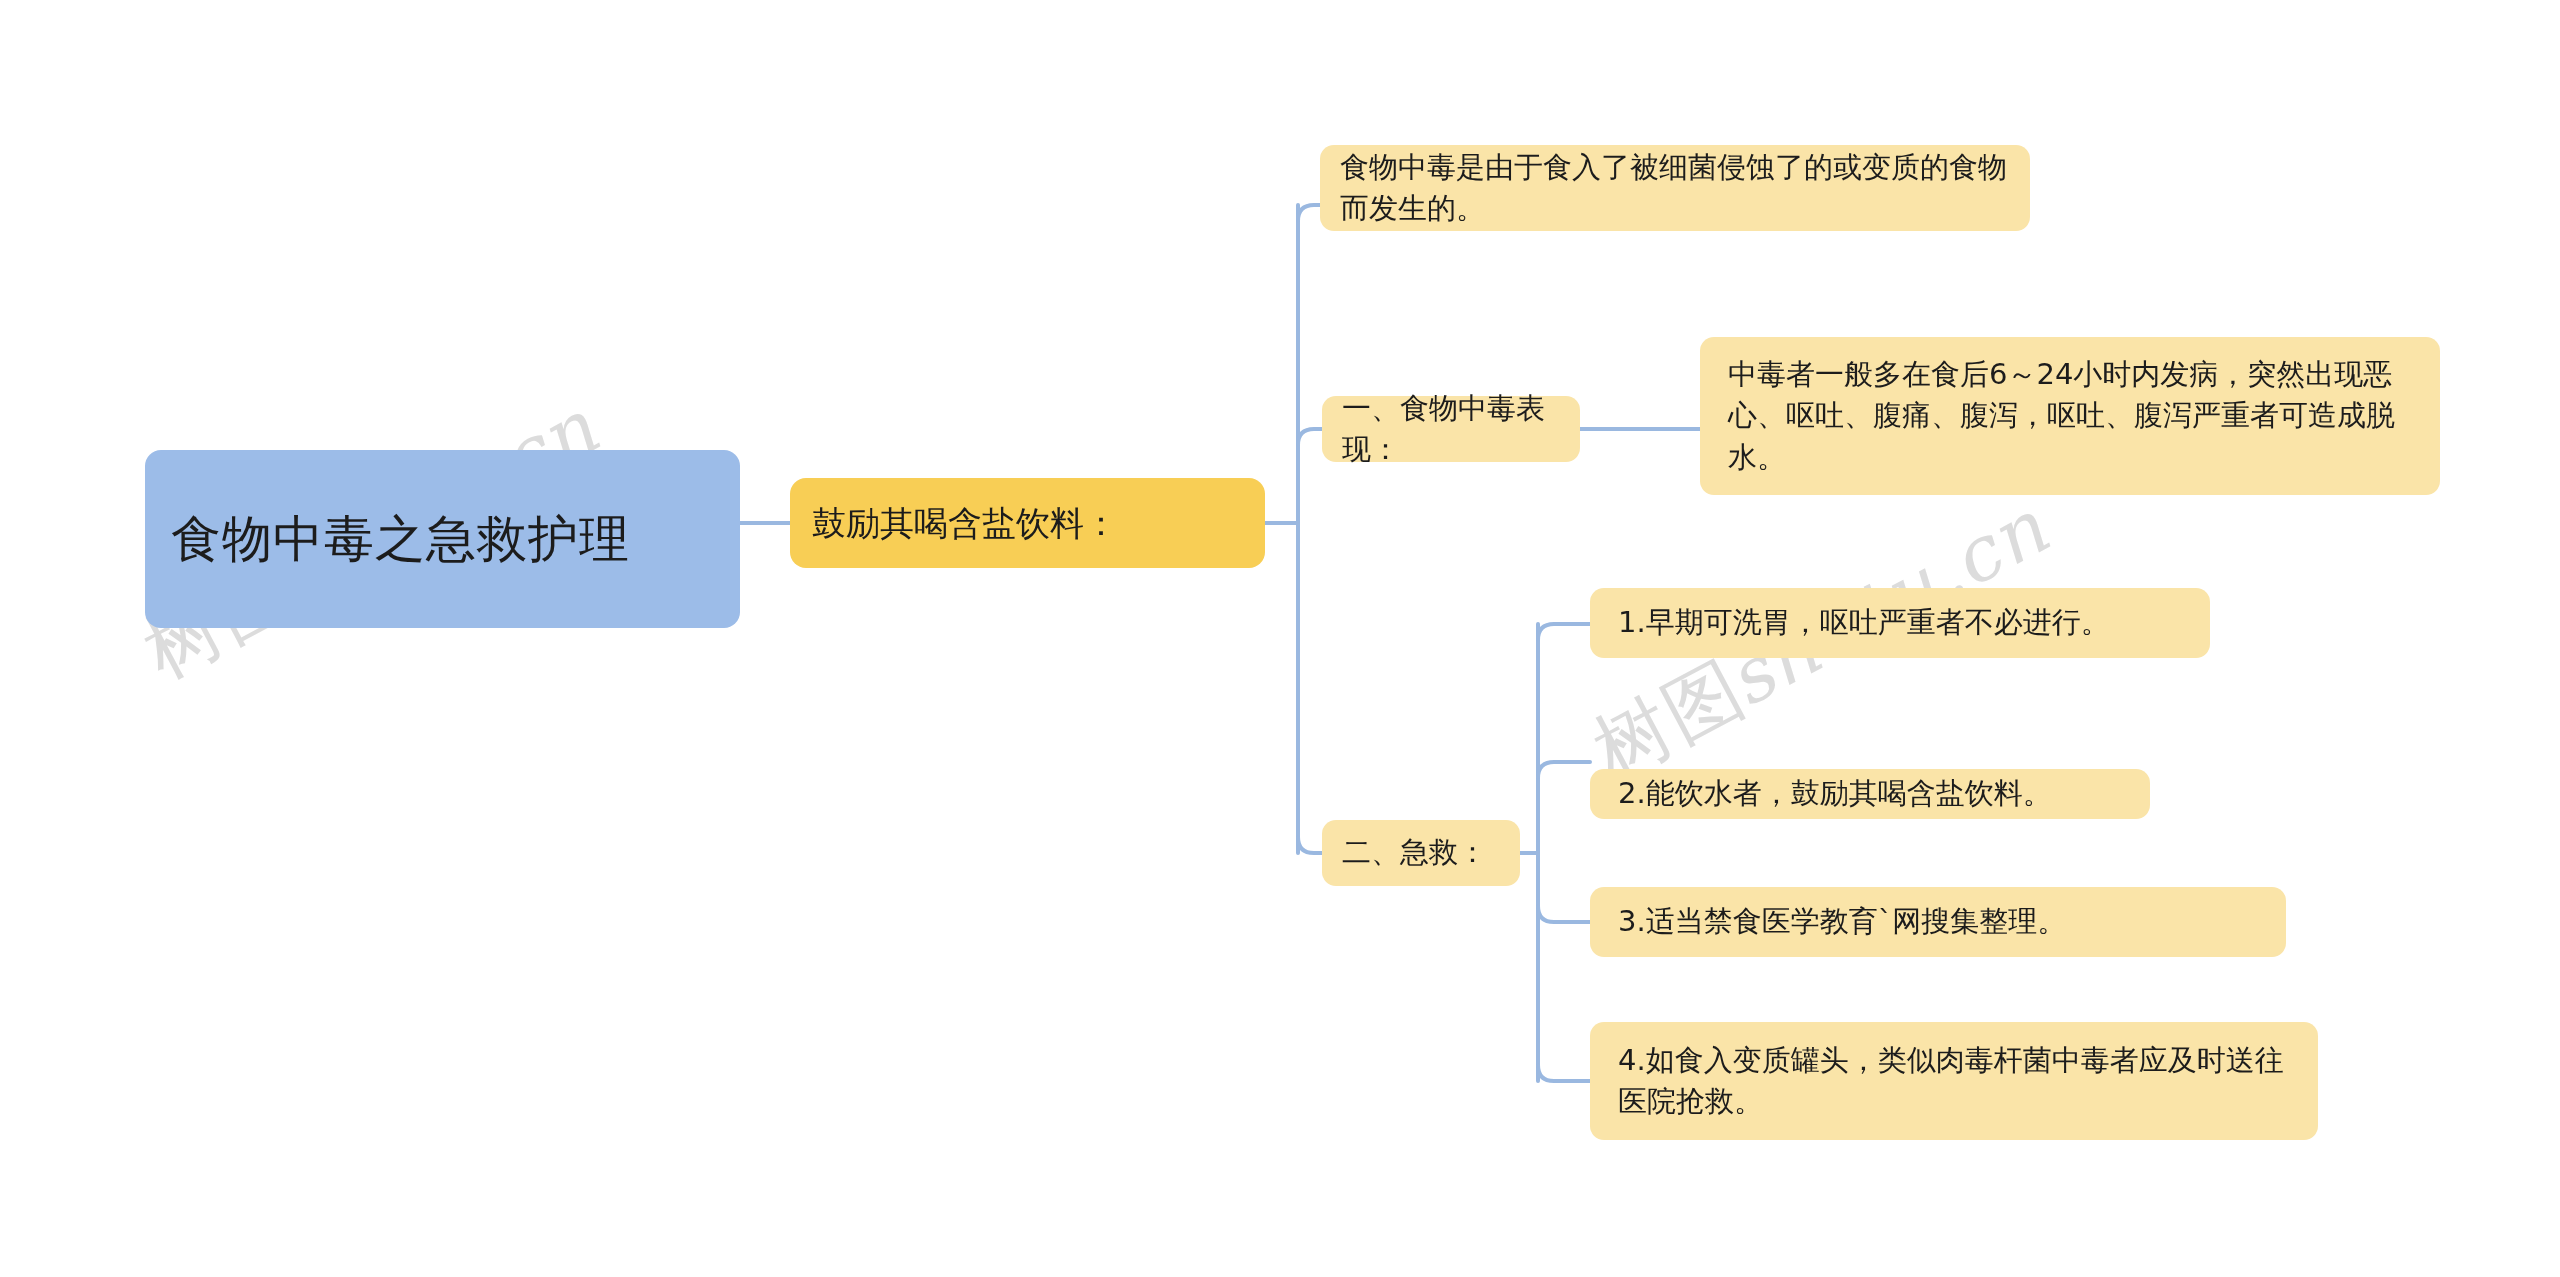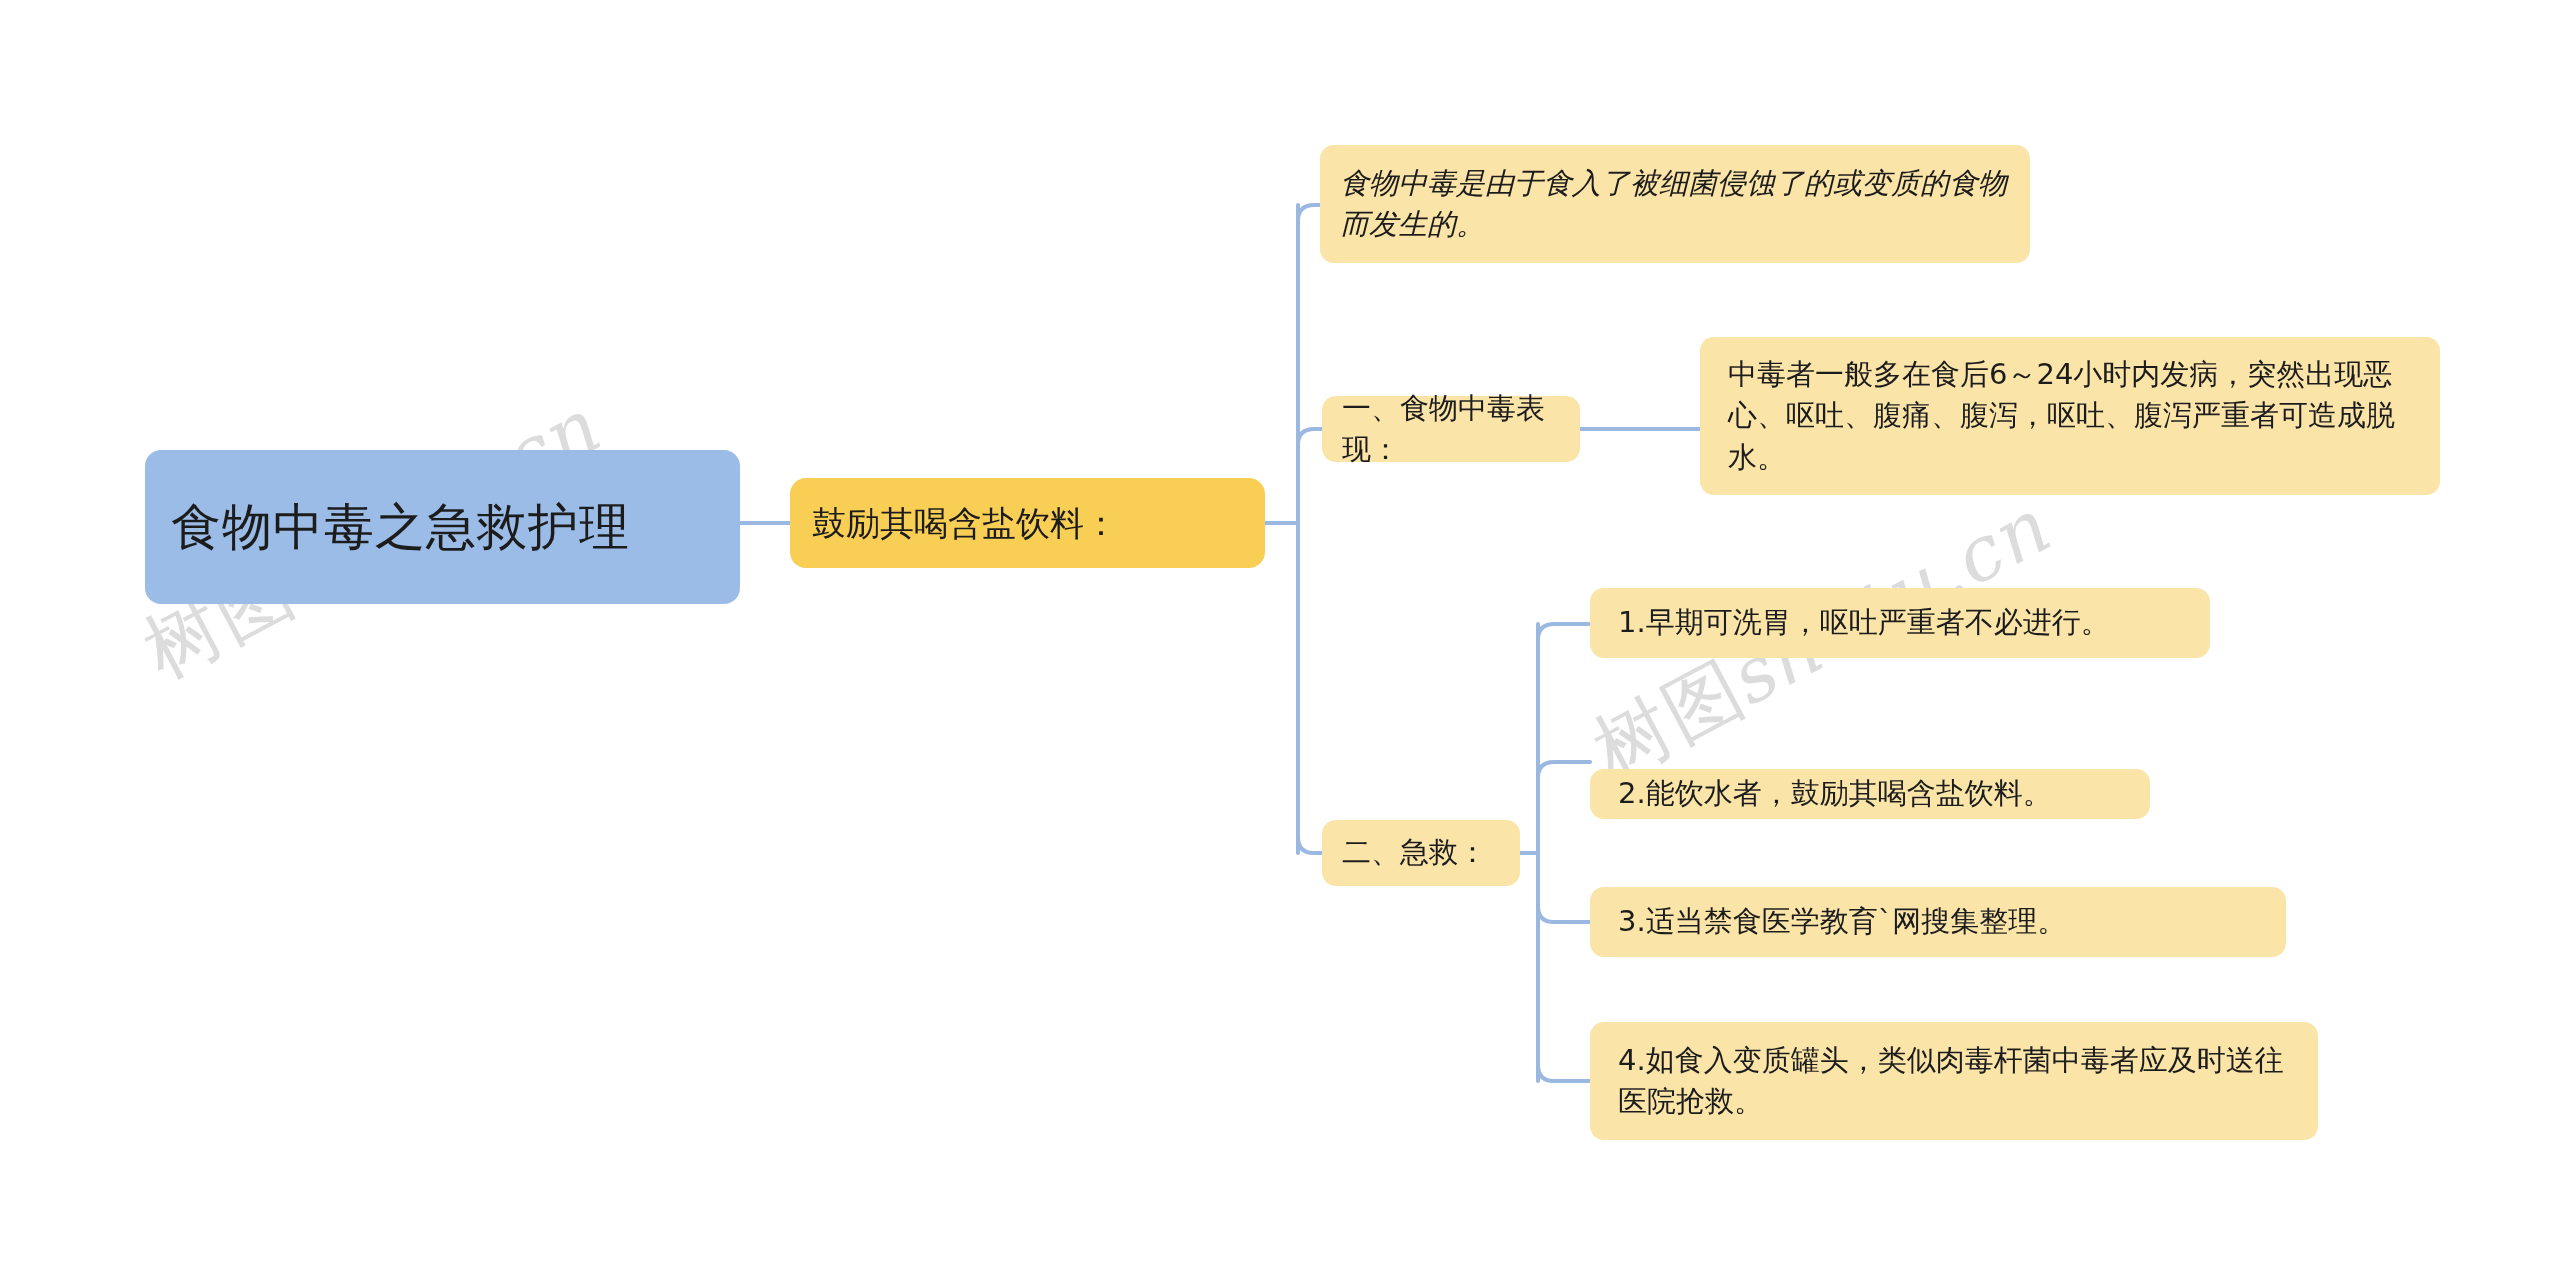--- a/index.html
+++ b/index.html
@@ -95,29 +95,29 @@
       <path d="M1538,640 Q1538,624 1554,624 L1590,624"></path>
       <path d="M1538,778 Q1538,762 1554,762 L1590,762"></path>
       <path d="M1538,906 Q1538,922 1554,922 L1590,922"></path>
       <path d="M1538,1065 Q1538,1081 1554,1081 L1590,1081"></path>
     </g>
   </svg>
 
   <div class="wm wm-1"><span class="cjk">树图</span><span>shutu.cn</span></div>
   <div class="wm wm-2"><span class="cjk">树图</span><span>shutu.cn</span></div>
 
-  <div class="node node-root" style="left:145px;top:450px;width:595px;height:154px;">
+  <div class="node node-root" style="left:145px;top:450px;width:595px;height:178px;">
     <span class="node-text">食物中毒之急救护理</span>
   </div>
 
   <div class="node node-l1" style="left:790px;top:478px;width:475px;height:90px;">
     <span class="node-text">鼓励其喝含盐饮料：</span>
   </div>
 
-  <div class="node node-l2" style="left:1320px;top:145px;width:710px;height:118px;font-style:italic;">
+  <div class="node node-l2" style="left:1320px;top:145px;width:710px;height:86px;">
     <span class="node-text">食物中毒是由于食入了被细菌侵蚀了的或变质的食物而发生的。</span>
   </div>
 
   <div class="node node-l2" style="left:1322px;top:396px;width:258px;height:66px;">
     <span class="node-text">一、食物中毒表现：</span>
   </div>
 
   <div class="node node-l3" style="left:1700px;top:337px;width:740px;height:158px;">
     <span class="node-text">中毒者一般多在食后6～24小时内发病，突然出现恶心、呕吐、腹痛、腹泻，呕吐、腹泻严重者可造成脱水。</span>
   </div>

